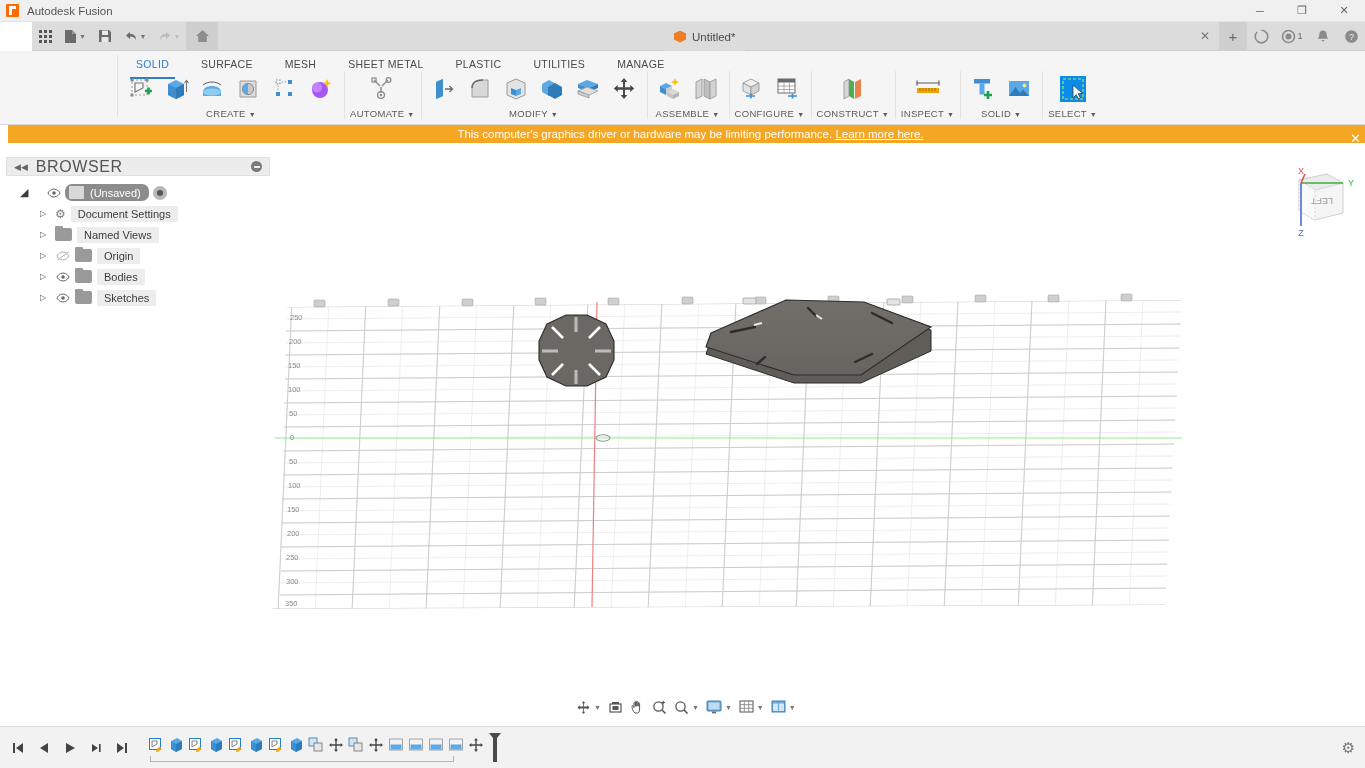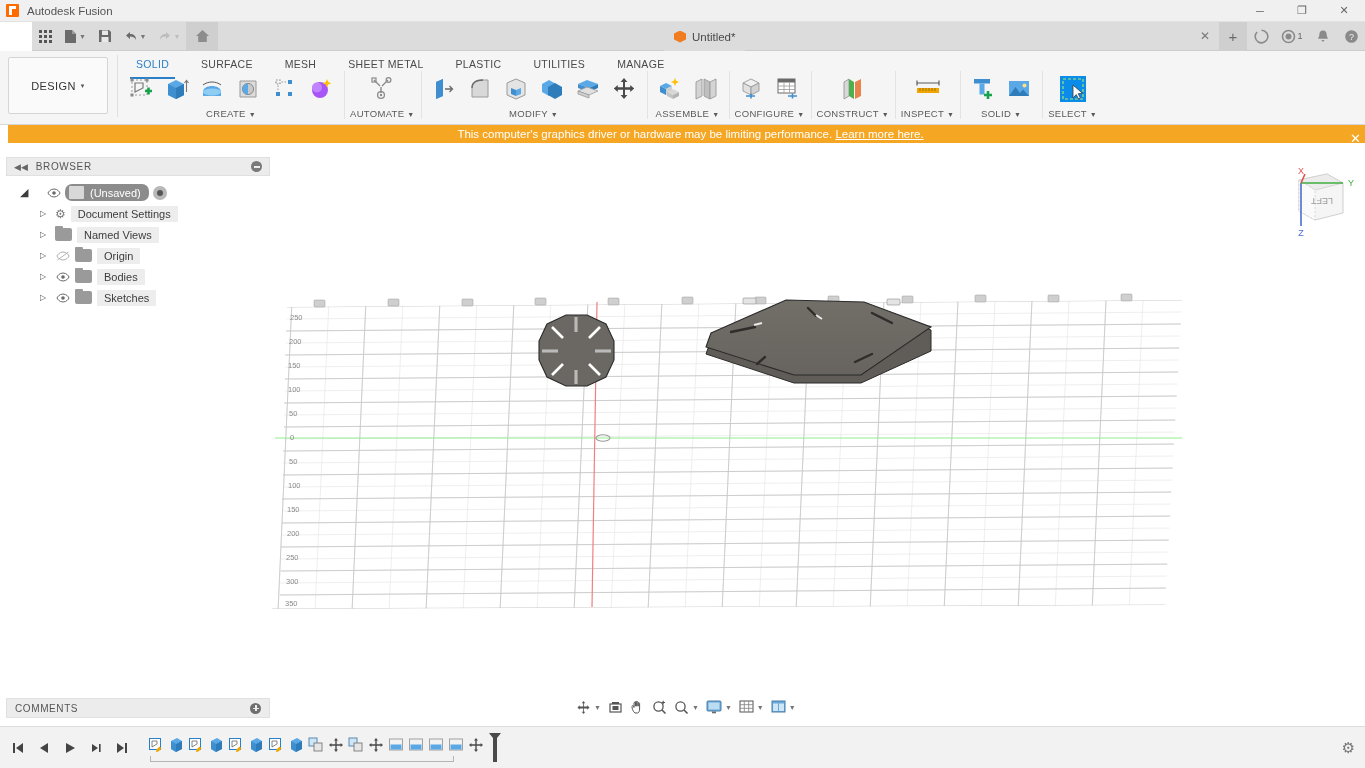--- a/index.html
+++ b/index.html
@@ -131,21 +131,21 @@
   }
 
   
   .browser {
     position: absolute; left: 6px; top: 157px; width: 264px;
   }
   .browser-hdr {
     height: 19px; background: #ececec; border: 1px solid #e0e0e0;
     display: flex; align-items: center; padding: 0 7px; gap: 8px;
   }
-  .bh-title { font-size: 10px; color: #555; letter-spacing: .6px; }
+  .bh-title { font-size: 16px; color: #555; letter-spacing: .6px; }
   .bh-collapse { font-size: 9px; color: #666; }
   .bh-min { margin-left: auto; width: 11px; height: 11px; border-radius: 50%; background: #7a7a7a; position: relative; }
   .bh-min::after { content:""; position:absolute; left:2.5px; top:5px; width:6px; height:1.5px; background:#ececec; }
 
   .tree { padding-top: 6px; font-size: 11px; color: #3c3c3c; }
   .tnode { display: flex; align-items: center; height: 21px; gap: 5px; }
   .tnode .arrow { width: 14px; text-align: center; font-size: 8px; color: #555; }
   .eye {
     width: 15px; height: 13px; display:flex; align-items:center; justify-content:center;
   }
@@ -295,24 +295,20 @@
             <text x="7.5" y="11" font-size="9" font-family="Liberation Sans" fill="#f0f0f0" text-anchor="middle">?</text>
           </svg>
       </div>
       <div class="tr-btn">
         <span class="avatar"></span>
       </div>
     </div>
   </div>
 
   <div class="ribbon">
-    <div class="design-box">
-      <span>DESIGN</span>
-      <span style="margin-left:5px;font-size:7px;color:#555">▾</span>
-    </div>
     <div class="ws-sep"></div>
 
     <div class="tabs">
       <div class="rtab active">SOLID</div>
       <div class="rtab">SURFACE</div>
       <div class="rtab">MESH</div>
       <div class="rtab">SHEET METAL</div>
       <div class="rtab">PLASTIC</div>
       <div class="rtab">UTILITIES</div>
       <div class="rtab">MANAGE</div>
@@ -902,24 +898,20 @@
     <div class="nav-btn">
       <svg width="15" height="14" viewBox="0 0 15 14">
           <rect x="1" y="1" width="13" height="11" fill="#6aa9dd" stroke="#4a7fa8" stroke-width="1"></rect>
           <rect x="2" y="3.5" width="5" height="7.5" fill="#cfe6f7"></rect>
           <rect x="8" y="3.5" width="5" height="7.5" fill="#cfe6f7"></rect>
         </svg>
       <span class="caret">▼</span>
     </div>
   </div>
 
-  <div class="comments">
-    <span class="cm-title">COMMENTS</span>
-    <span class="cm-add"></span>
-  </div>
 
   <div class="timeline">
     <div class="tl-play">
       <div class="tl-pbtn">
         <svg width="14" height="12" viewBox="0 0 14 12">
             <rect x="2" y="1" width="2" height="10" fill="#444"></rect>
             <path d="M12 1 L12 11 L5 6 Z" fill="#444"></path>
           </svg>
       </div>
       <div class="tl-pbtn">

